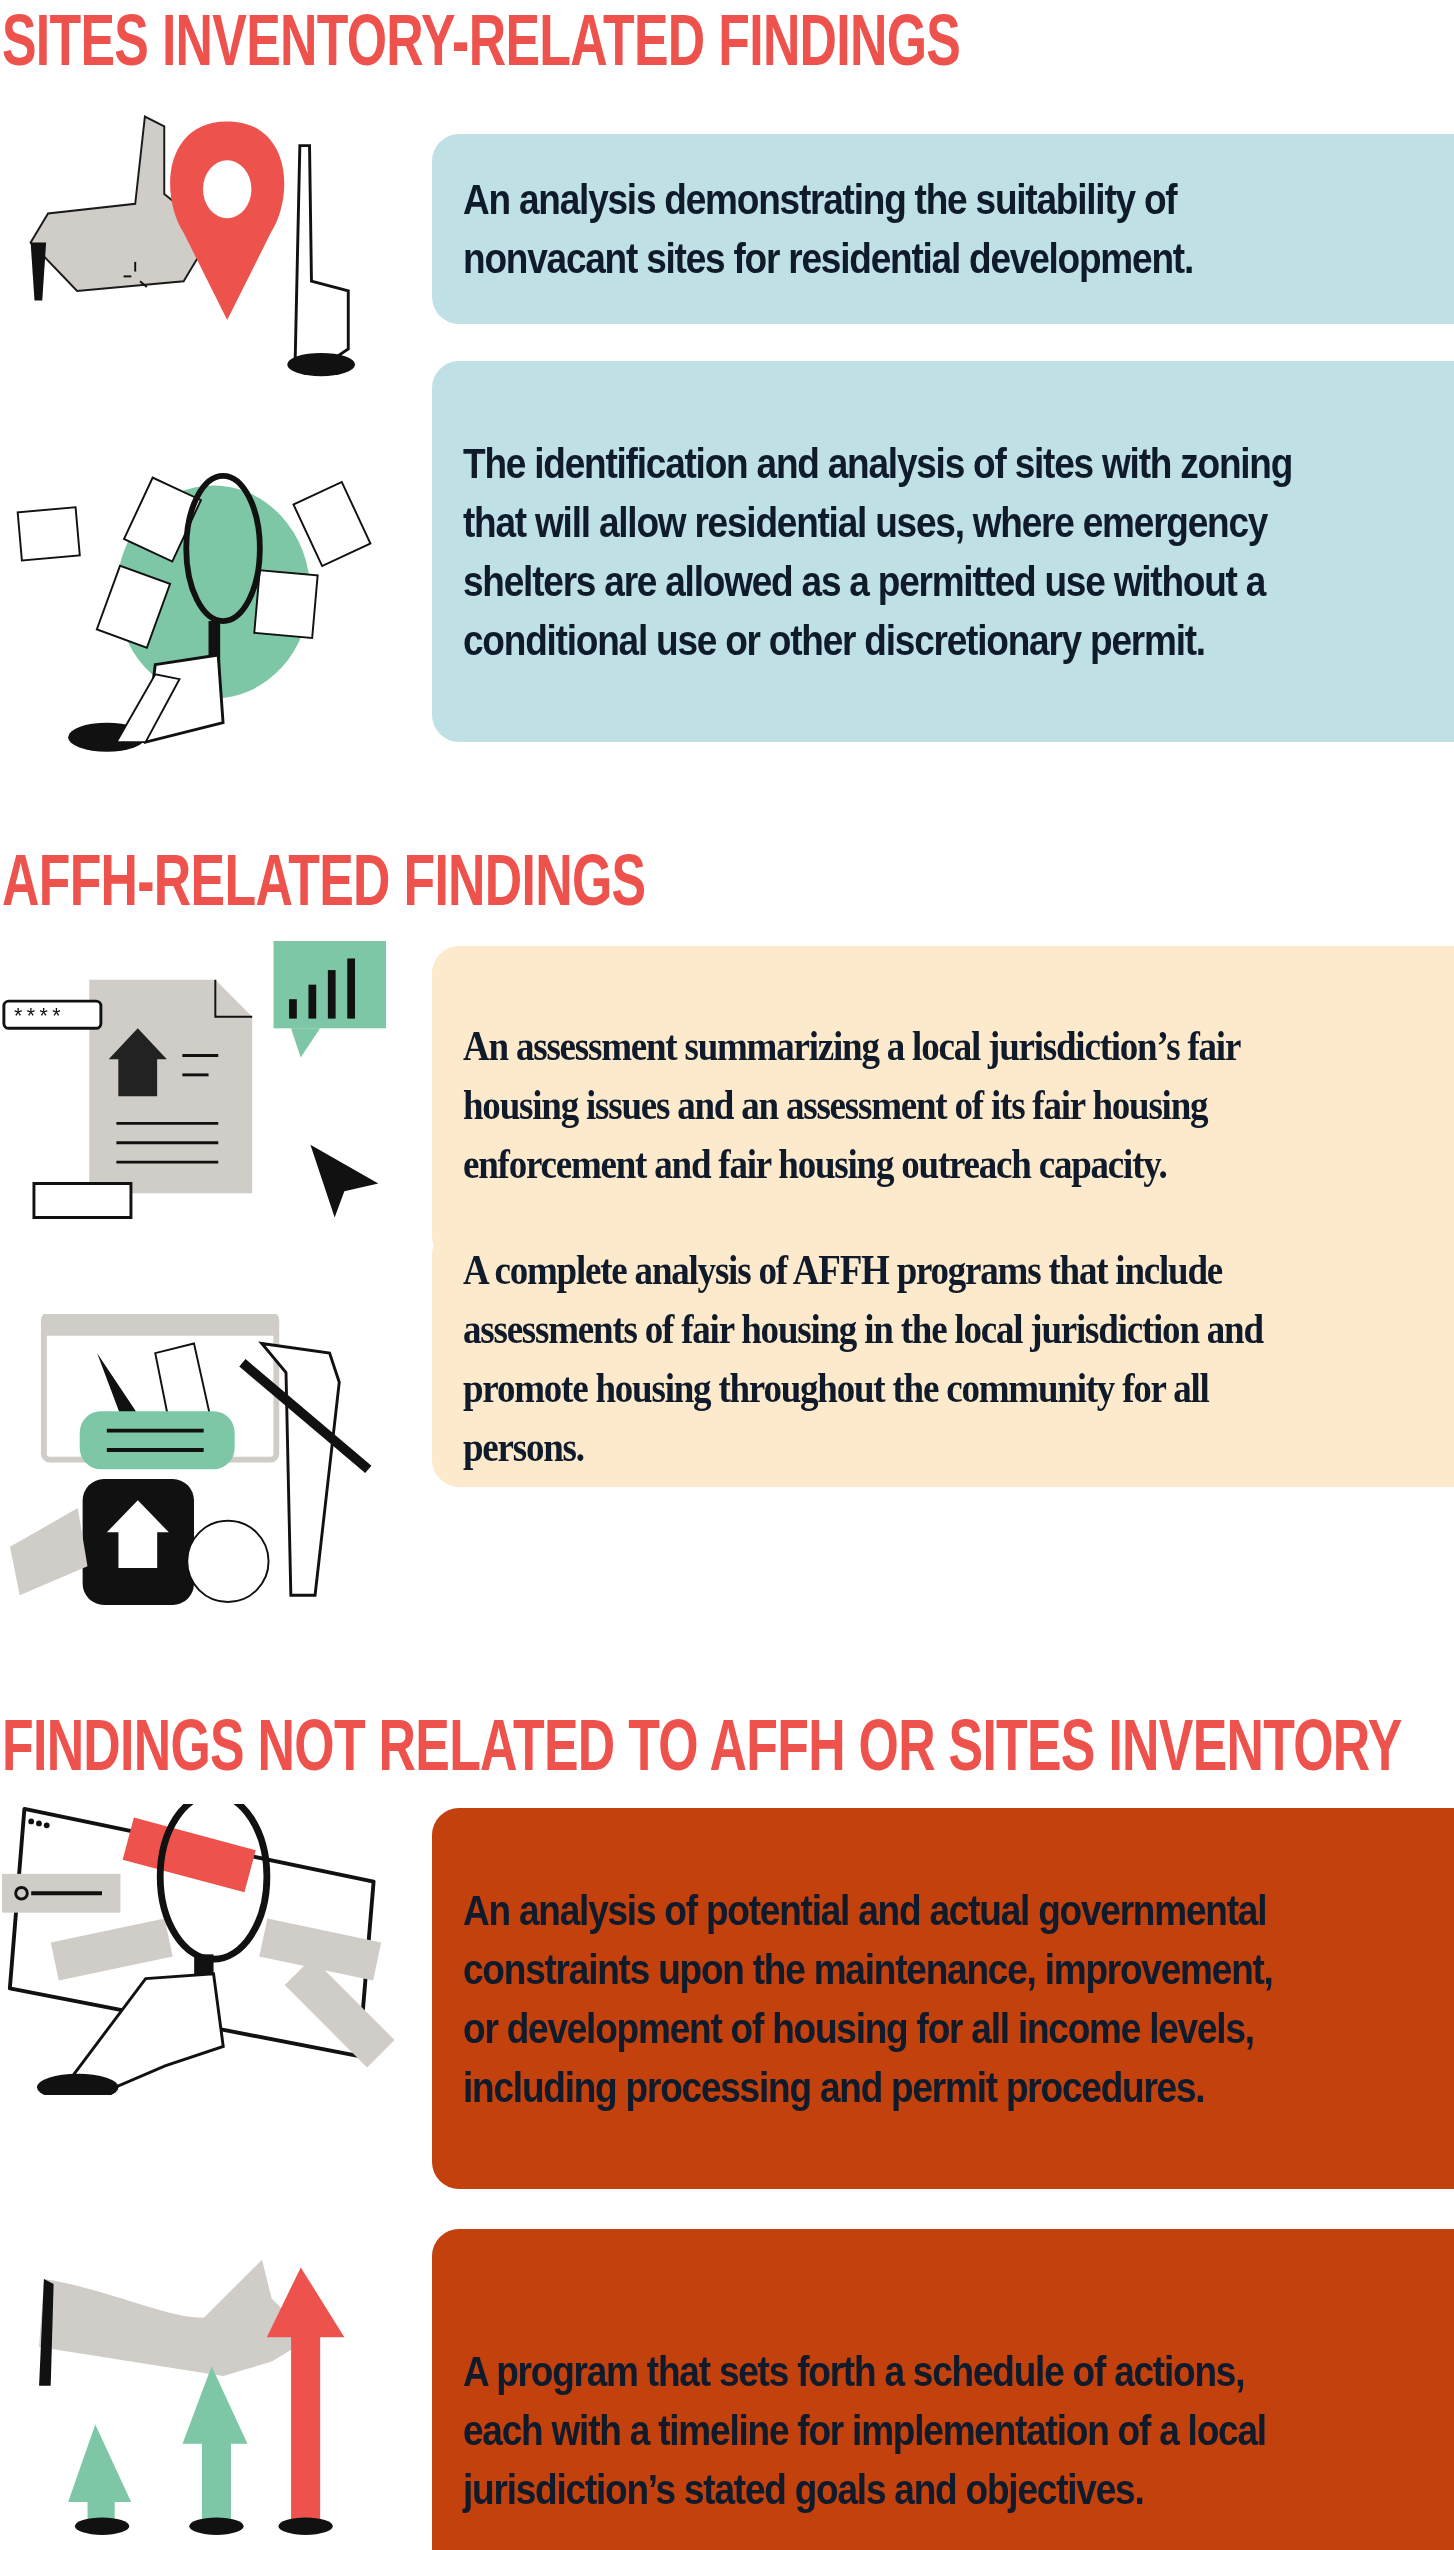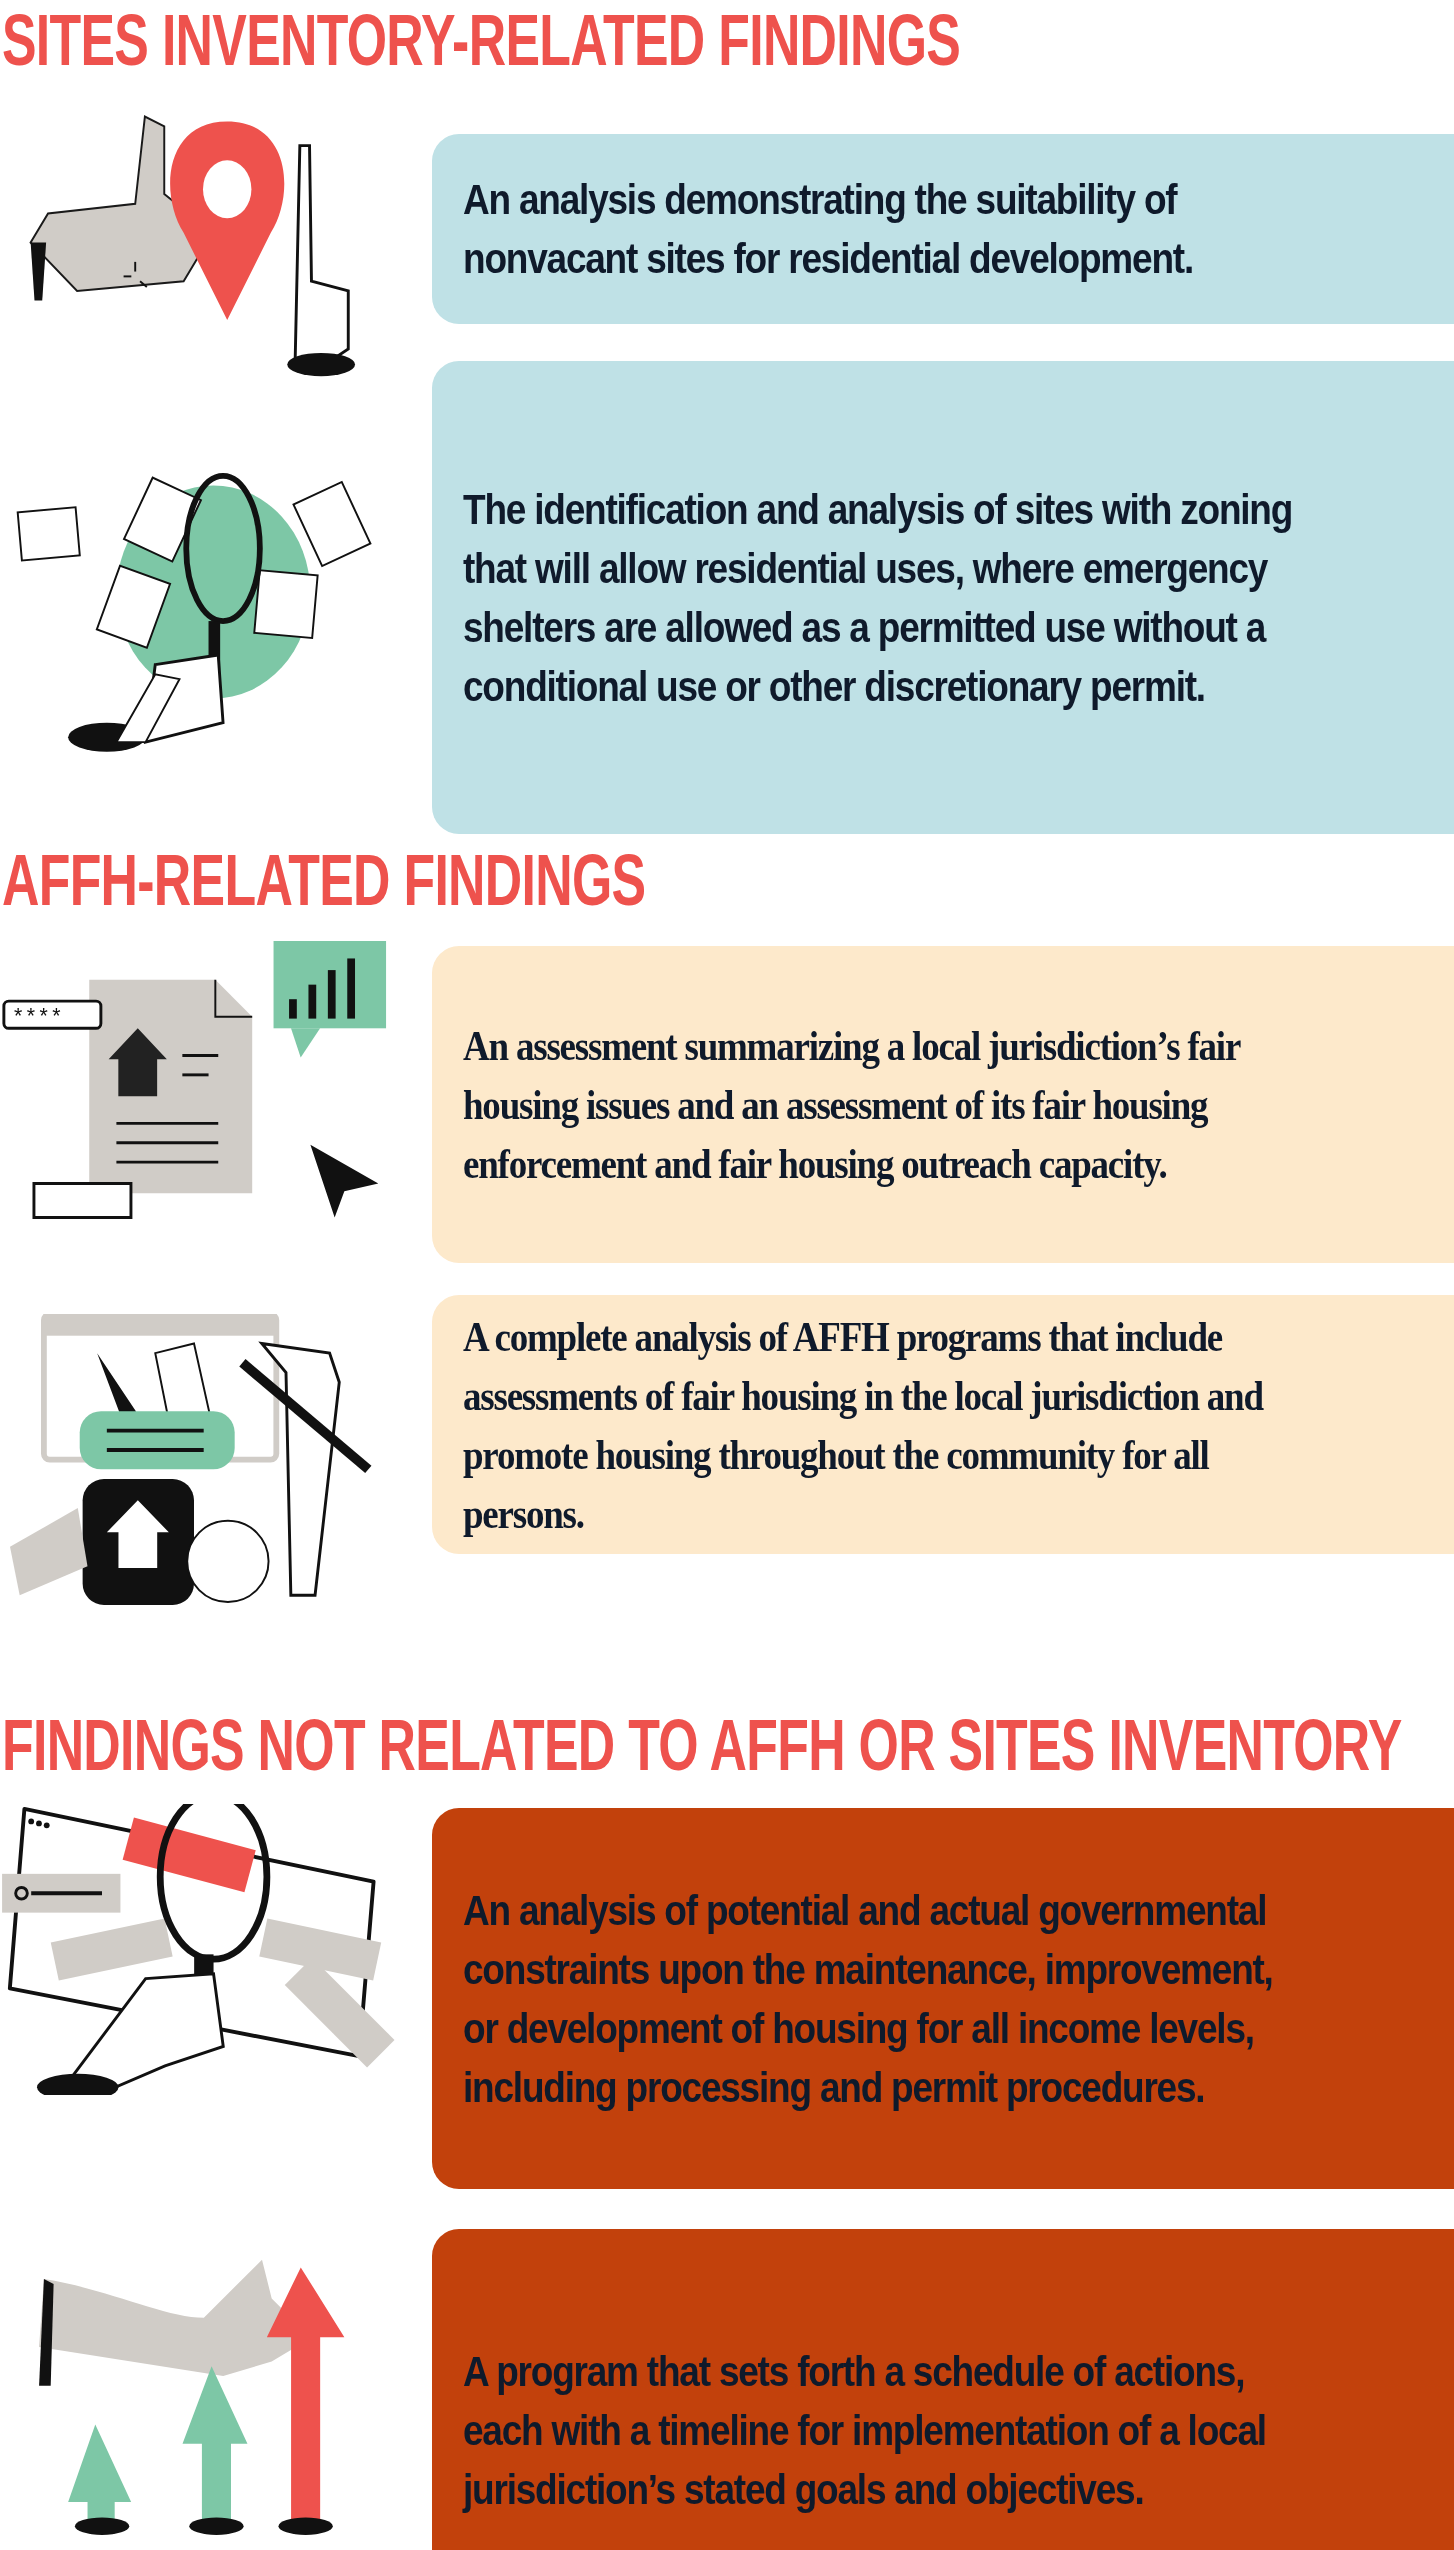--- a/index.html
+++ b/index.html
@@ -57,21 +57,21 @@
       <rect x="100" y="145" width="55" height="70" transform="rotate(20 127 180)"></rect>
       <rect x="255" y="145" width="60" height="65" transform="rotate(5 285 177)"></rect>
     </g>
     <ellipse cx="220" cy="120" rx="38" ry="75" fill="none" stroke="#111" stroke-width="6"></ellipse>
     <rect x="205" y="195" width="12" height="80" fill="#111"></rect>
     <path d="M150 240 L215 230 L220 300 L140 320 Z" fill="#fff" stroke="#111" stroke-width="3"></path>
     <ellipse cx="100" cy="315" rx="40" ry="15" fill="#111"></ellipse>
     <path d="M110 320 L150 250 L175 255 L140 320 Z" fill="#fff" stroke="#111" stroke-width="2"></path>
   </svg>
 </div>
-<div class="card blue" style="top:361px;height:473px">
+<div class="card blue" style="top:361px;height:381px">
   <p>The identification and analysis of sites with zoning that will allow residential uses, where emergency shelters are allowed as a permitted use without a conditional use or other discretionary permit.</p>
 </div>
 
 <h1 class="heading" style="top:844px">AFFH-Related Findings</h1>
 
 <div class="illus" style="left:0;top:941px">
   <svg width="388" height="291" viewBox="0 0 400 300">
     <path d="M92 40 L222 40 L260 78 L260 260 L92 260 Z" fill="#d0ccc7"></path>
     <path d="M222 40 L222 78 L260 78" fill="none" stroke="#111" stroke-width="2"></path>
     <rect x="4" y="62" width="100" height="28" rx="5" fill="#fff" stroke="#111" stroke-width="3"></rect>
@@ -112,21 +112,21 @@
         <line x1="100" y1="140" x2="200" y2="140"></line>
       </g>
     <rect x="75" y="170" width="115" height="130" rx="22" fill="#111"></rect>
     <path d="M132 192 L100 225 L112 225 L112 262 L152 262 L152 225 L164 225 Z" fill="#fff"></path>
     <circle cx="225" cy="255" r="42" fill="#fff" stroke="#111" stroke-width="2"></circle>
     <path d="M260 30 L330 40 L340 70 L315 290 L290 290 L285 60 Z" fill="#fff" stroke="#111" stroke-width="3"></path>
     <path d="M240 50 L370 160" stroke="#111" stroke-width="10"></path>
     <path d="M0 240 L70 200 L80 260 L10 290 Z" fill="#d0ccc7"></path>
   </svg>
 </div>
-<div class="card peach" style="top:1295px;height:259px">
+<div class="card peach" style="top:1228px;height:259px">
   <p>A complete analysis of AFFH programs that include assessments of fair housing in the local jurisdiction and promote housing throughout the community for all persons.</p>
 </div>
 
 <h1 class="heading" style="top:1709px">Findings Not Related to AFFH or Sites Inventory</h1>
 
 <div class="illus" style="left:0;top:1804px">
   <svg width="398" height="291" viewBox="0 0 410 300">
     <path d="M25 5 L385 80 L370 260 L10 190 Z" fill="#fff" stroke="#111" stroke-width="4" stroke-linejoin="round"></path>
     <g fill="#111">
         <circle cx="32" cy="18" r="3"></circle>

